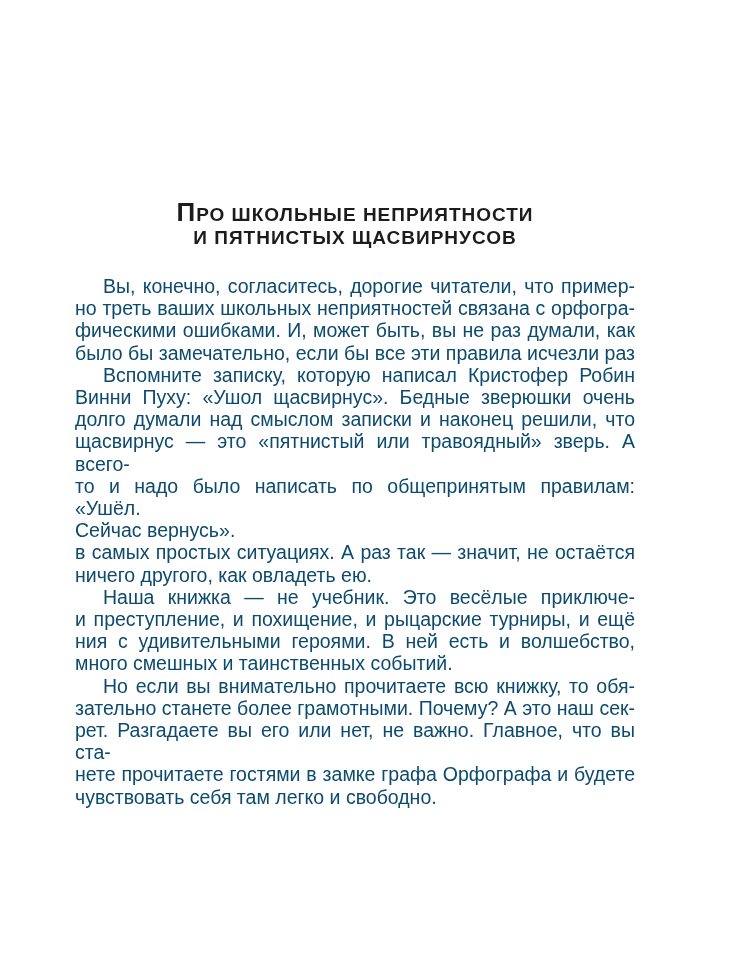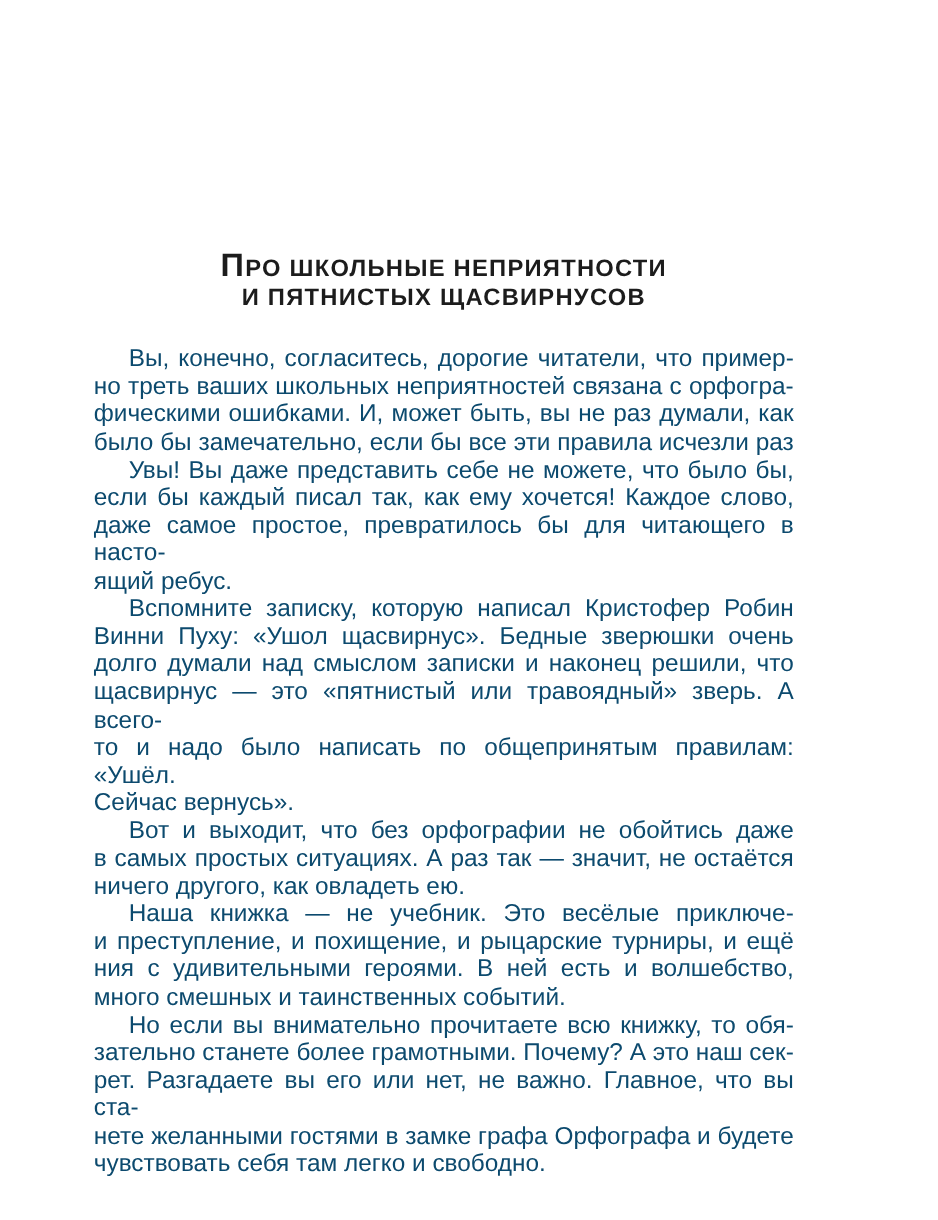--- a/index.html
+++ b/index.html
@@ -69,46 +69,39 @@
         <div class="title-line">И ПЯТНИСТЫХ ЩАСВИРНУСОВ</div>
       </div>
     <div class="page-body" style="color: rgb(31, 31, 31);">
         <div class="para">
           <div class="line para-first">Вы, конечно, согласитесь, дорогие читатели, что пример-</div>
           <div class="line">но треть ваших школьных неприятностей связана с орфогра-</div>
           <div class="line">фическими ошибками. И, может быть, вы не раз думали, как</div>
           <div class="line">было бы замечательно, если бы все эти правила исчезли раз</div>
         </div>
         <div class="para">
-          <div class="line para-first">Увы! Вы даже представить себе не можете, что было бы,</div>
-          <div class="line">если бы каждый писал так, как ему хочется! Каждое слово,</div>
-          <div class="line">даже самое простое, превратилось бы для читающего в насто-</div>
-          <div class="line para-last">ящий ребус.</div>
-        </div>
-        <div class="para">
           <div class="line para-first">Вспомните записку, которую написал Кристофер Робин</div>
           <div class="line">Винни Пуху: «Ушол щасвирнус». Бедные зверюшки очень</div>
           <div class="line">долго думали над смыслом записки и наконец решили, что</div>
           <div class="line">щасвирнус — это «пятнистый или травоядный» зверь. А всего-</div>
           <div class="line">то и надо было написать по общепринятым правилам: «Ушёл.</div>
           <div class="line para-last">Сейчас вернусь».</div>
         </div>
         <div class="para">
-          <div class="line para-first">Вот и выходит, что без орфографии не обойтись даже</div>
           <div class="line">в самых простых ситуациях. А раз так — значит, не остаётся</div>
           <div class="line para-last">ничего другого, как овладеть ею.</div>
         </div>
         <div class="para">
           <div class="line para-first">Наша книжка — не учебник. Это весёлые приключе-</div>
           <div class="line">и преступление, и похищение, и рыцарские турниры, и ещё</div>
           <div class="line">ния с удивительными героями. В ней есть и волшебство,</div>
           <div class="line para-last">много смешных и таинственных событий.</div>
         </div>
         <div class="para">
           <div class="line para-first">Но если вы внимательно прочитаете всю книжку, то обя-</div>
           <div class="line">зательно станете более грамотными. Почему? А это наш сек-</div>
           <div class="line">рет. Разгадаете вы его или нет, не важно. Главное, что вы ста-</div>
-          <div class="line">нете желанными гостями в замке графа Орфографа и будете</div>
+          <div class="line">нете прочитаете гостями в замке графа Орфографа и будете</div>
           <div class="line para-last">чувствовать себя там легко и свободно.</div>
         </div>
       </div>
   </div>
 </div>
 
 </body></html>

